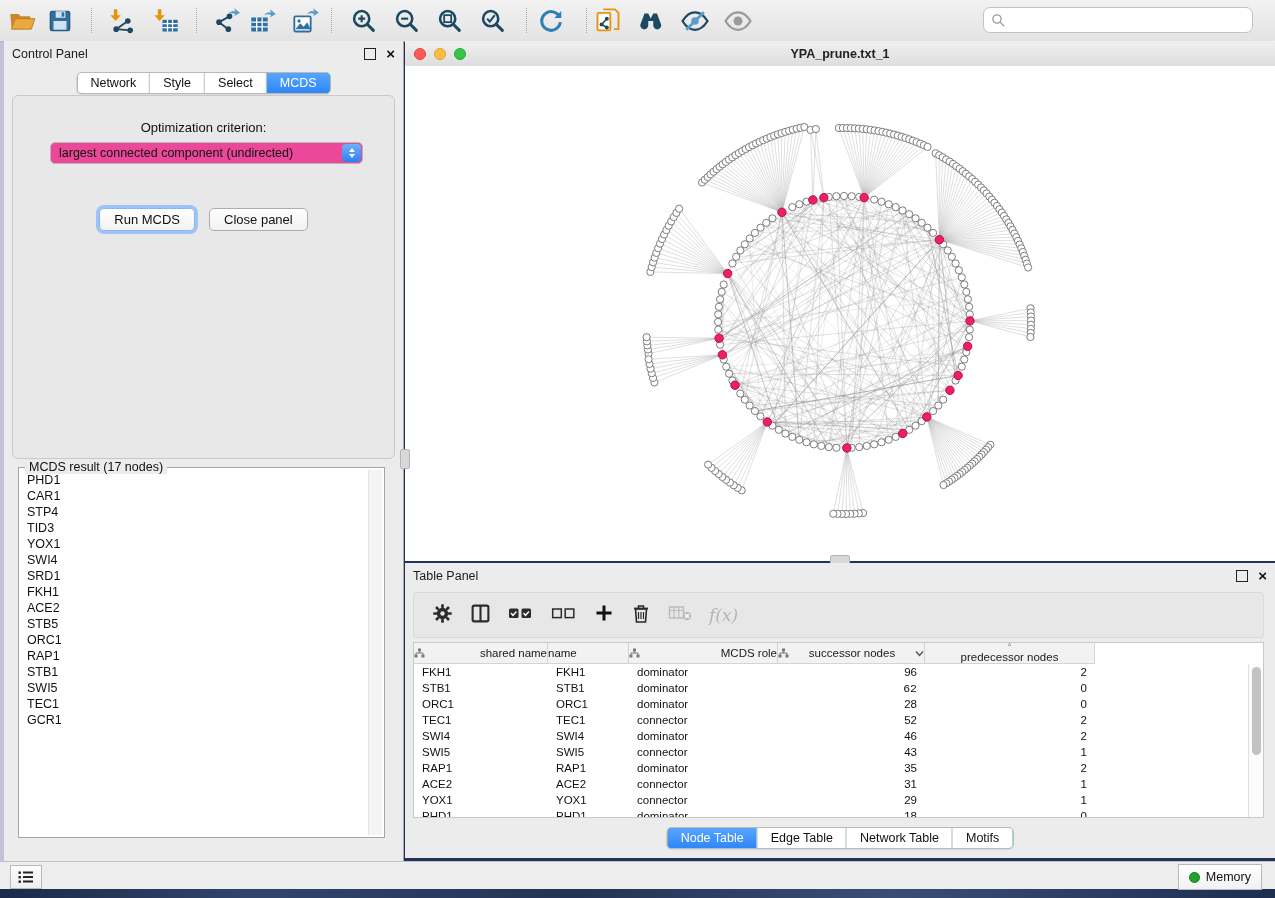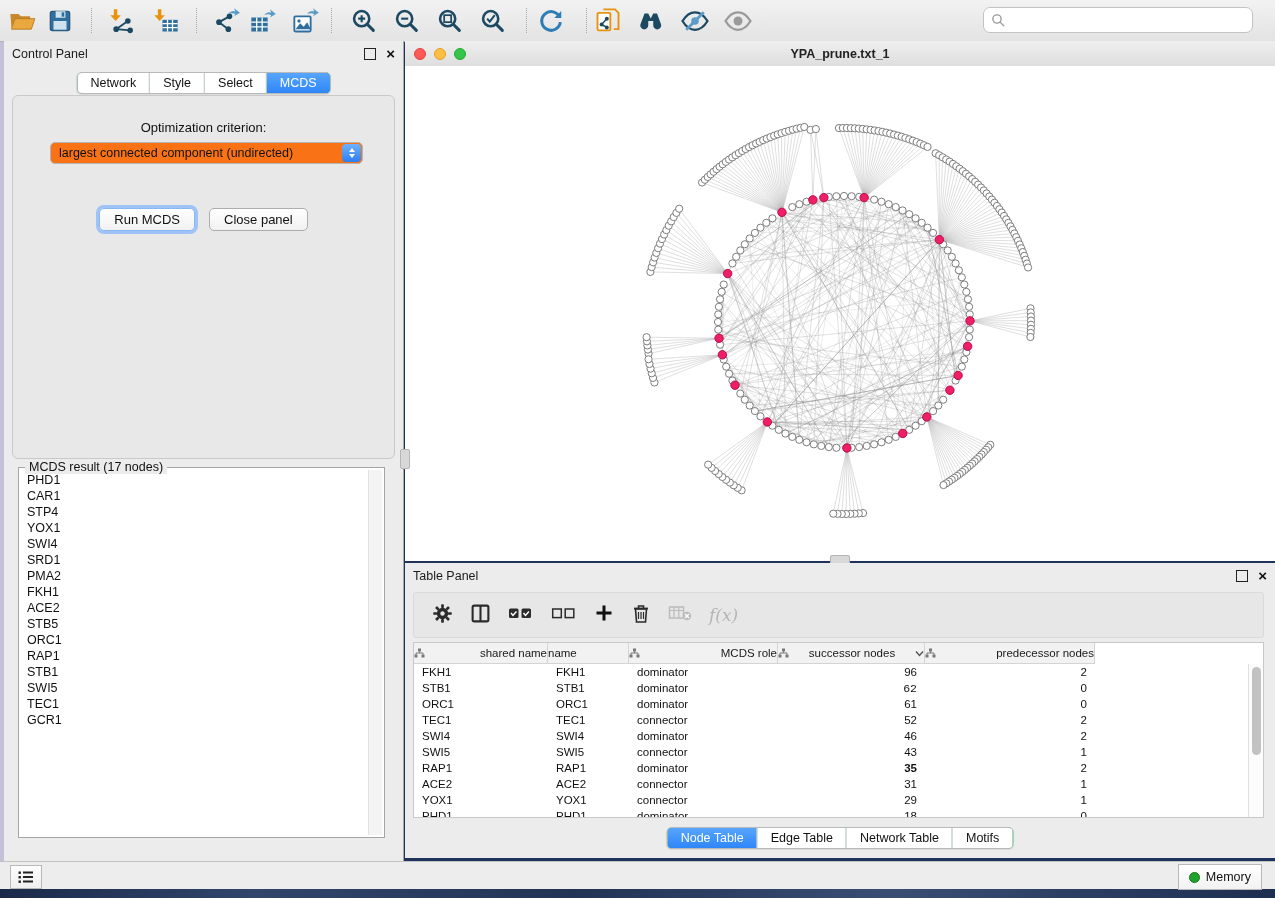--- a/index.html
+++ b/index.html
@@ -32,21 +32,21 @@
 
   .seg-group{display:flex;border:1px solid #b9b9b9;border-radius:5px;background:#22c55e;overflow:hidden;box-shadow:0 1px 1px rgba(0,0,0,.08);}
   .seg-tab{padding:3px 13px;font-size:12.5px;color:#111;border-left:1px solid #c9c9c9;cursor:default;background:#fff;}
   .seg-tab:first-child{border-left:none;}
   .seg-tab.active{background:linear-gradient(#57a5fd,#2f86f8);color:#fff;}
   .cp-tabs{position:absolute;left:50%;transform:translateX(-50%);top:31px;}
 
   .groupbox{position:absolute;left:8px;top:54px;width:383px;height:364px;background:#e8e8e8;
     border:1px solid #c9c9c9;border-radius:6px;box-sizing:border-box;}
   .opt-label{position:absolute;top:24px;width:100%;text-align:center;font-size:13px;color:#111;}
-  .selectbox{position:absolute;left:37px;top:46px;width:313px;height:22px;background:#f97316;border:1px solid #b5b5b5;
+  .selectbox{position:absolute;left:37px;top:46px;width:313px;height:22px;background:#ec4899;border:1px solid #b5b5b5;
     border-radius:5px;display:flex;align-items:center;box-sizing:border-box;}
   .selectbox .sel-text{flex:1;font-size:12.5px;padding-left:8px;color:#111;white-space:nowrap;overflow:hidden;}
   .stepper{width:19px;height:18px;margin-right:1px;border-radius:4px;background:linear-gradient(#6fb1fb,#2e7ff0);
     display:flex;flex-direction:column;align-items:center;justify-content:center;gap:2px;}
   .stepper .up{width:0;height:0;border-left:3.5px solid transparent;border-right:3.5px solid transparent;border-bottom:4px solid #fff;}
   .stepper .dn{width:0;height:0;border-left:3.5px solid transparent;border-right:3.5px solid transparent;border-top:4px solid #fff;}
   .btn{background:linear-gradient(#ffffff,#f1f1f1);border:1px solid #adadad;border-radius:5px;
     font-size:13px;color:#111;padding:3px 14px;}
   .btn.focus-ring{box-shadow:0 0 0 3px rgba(110,170,255,.6);border-color:#86b8f4;}
   .btn-row{position:absolute;top:112px;left:0;width:100%;display:flex;justify-content:center;gap:14px;}
@@ -263,24 +263,24 @@
         <button class="btn">Close panel</button>
       </div>
     </div>
 
     <div class="fieldset">
       <span class="legend">MCDS result (17 nodes)</span>
       <div class="mcds-list" id="mcds-list">
           <div>PHD1</div>
           <div>CAR1</div>
           <div>STP4</div>
+          <div>TID3</div>
           <div>YOX1</div>
           <div>SWI4</div>
           <div>SRD1</div>
-          <div>PMA2</div>
           <div>FKH1</div>
           <div>ACE2</div>
           <div>STB5</div>
           <div>ORC1</div>
           <div>RAP1</div>
           <div>STB1</div>
           <div>SWI5</div>
           <div>TEC1</div>
           <div>GCR1</div>
         </div>
@@ -1084,21 +1084,21 @@
                 <rect x="0.5" y="6.5" width="3" height="3"></rect>
                 <rect x="7.5" y="6.5" width="3" height="3"></rect>
               </g>
               <path d="M5.5 3.5v1.5M2 6.5V5h7v1.5" stroke="#777" fill="none"></path>
             </svg>
             <span>successor nodes</span>
             <svg width="9" height="7" viewBox="0 0 9 7">
               <path d="M1 1.5l3.5 4L8 1.5" fill="none" stroke="#555" stroke-width="1.4"></path>
             </svg>
           </div>
-          <div class="th" style="width: 170px;">
+          <div class="th" style="width: 170px; flex-direction: column;">
             <svg width="11" height="10" viewBox="0 0 11 10">
               <g fill="#777">
                 <rect x="4" y="0.5" width="3" height="3"></rect>
                 <rect x="0.5" y="6.5" width="3" height="3"></rect>
                 <rect x="7.5" y="6.5" width="3" height="3"></rect>
               </g>
               <path d="M5.5 3.5v1.5M2 6.5V5h7v1.5" stroke="#777" fill="none"></path>
             </svg>
             <span>predecessor nodes</span>
           </div>
@@ -1115,21 +1115,21 @@
             <div class="td" style="width: 134px; text-align: left;">STB1</div>
             <div class="td" style="width: 81px; text-align: left;">STB1</div>
             <div class="td" style="width: 149px; text-align: left;">dominator</div>
             <div class="td" style="width: 147px; text-align: right; font-family: Liberation Mono, monospace;">62</div>
             <div class="td" style="width: 170px; text-align: right;">0</div>
           </div>
           <div class="tr">
             <div class="td" style="width: 134px; text-align: left;">ORC1</div>
             <div class="td" style="width: 81px; text-align: left;">ORC1</div>
             <div class="td" style="width: 149px; text-align: left;">dominator</div>
-            <div class="td" style="width: 147px; text-align: right;">61</div>
+            <div class="td" style="width: 147px; text-align: right;">28</div>
             <div class="td" style="width: 170px; text-align: right;">0</div>
           </div>
           <div class="tr">
             <div class="td" style="width: 134px; text-align: left;">TEC1</div>
             <div class="td" style="width: 81px; text-align: left;">TEC1</div>
             <div class="td" style="width: 149px; text-align: left;">connector</div>
             <div class="td" style="width: 147px; text-align: right;">52</div>
             <div class="td" style="width: 170px; text-align: right;">2</div>
           </div>
           <div class="tr">
@@ -1143,21 +1143,21 @@
             <div class="td" style="width: 134px; text-align: left;">SWI5</div>
             <div class="td" style="width: 81px; text-align: left;">SWI5</div>
             <div class="td" style="width: 149px; text-align: left;">connector</div>
             <div class="td" style="width: 147px; text-align: right;">43</div>
             <div class="td" style="width: 170px; text-align: right;">1</div>
           </div>
           <div class="tr">
             <div class="td" style="width: 134px; text-align: left;">RAP1</div>
             <div class="td" style="width: 81px; text-align: left;">RAP1</div>
             <div class="td" style="width: 149px; text-align: left;">dominator</div>
-            <div class="td" style="width: 147px; text-align: right; font-weight: bold;">35</div>
+            <div class="td" style="width: 147px; text-align: right;">35</div>
             <div class="td" style="width: 170px; text-align: right;">2</div>
           </div>
           <div class="tr">
             <div class="td" style="width: 134px; text-align: left;">ACE2</div>
             <div class="td" style="width: 81px; text-align: left;">ACE2</div>
             <div class="td" style="width: 149px; text-align: left;">connector</div>
             <div class="td" style="width: 147px; text-align: right;">31</div>
             <div class="td" style="width: 170px; text-align: right;">1</div>
           </div>
           <div class="tr">

